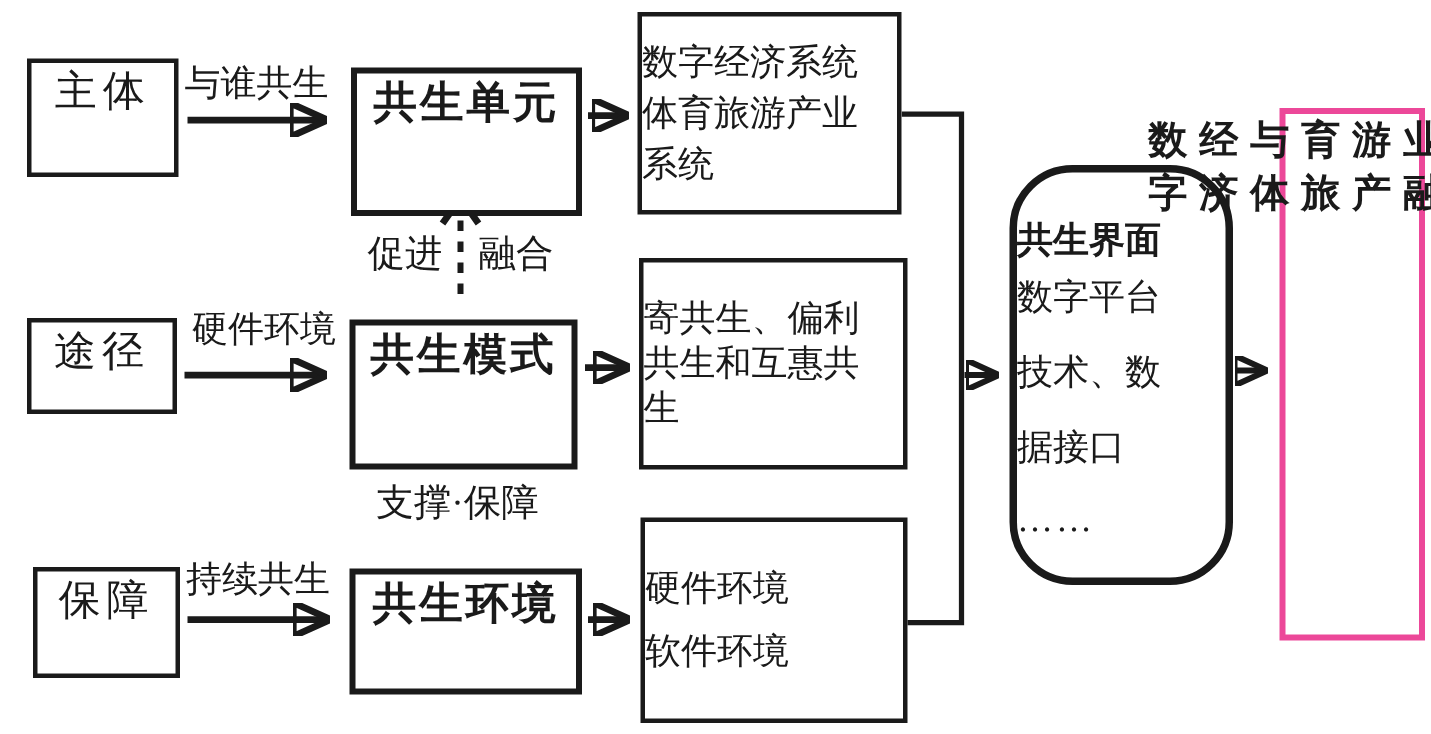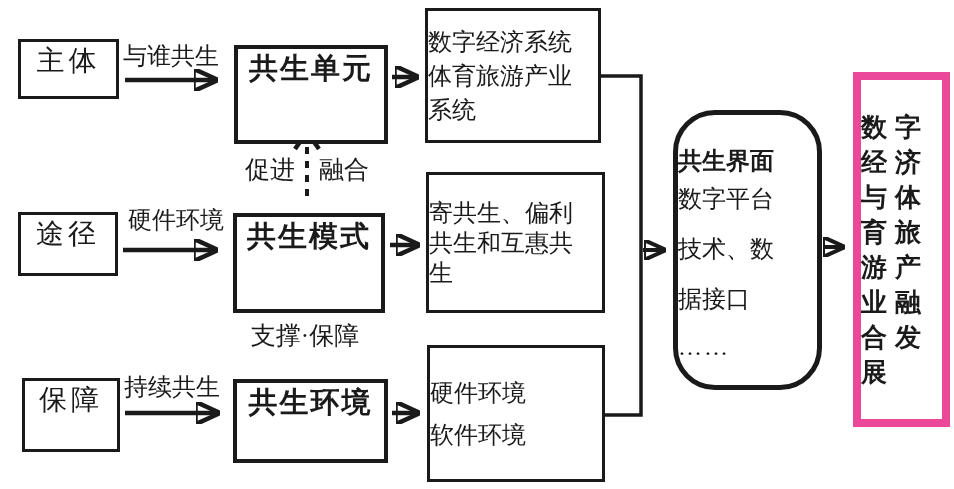--- a/index.html
+++ b/index.html
@@ -20,21 +20,21 @@
   .unit-detail span{line-height:34px;}
   .mode-detail span{line-height:30px;}
   .env-detail span{line-height:28px;}
   .env-detail span + span{margin-top:14px;}
   .iface{border:5px solid #1a1a1a;border-radius:42px;font-size:24px;flex-direction:column;justify-content:flex-start;padding-top:32px;}
   .iface .t{font-weight:bold;line-height:28px;}
   .iface .l1{line-height:28px;margin-top:10px;}
   .iface .l2{line-height:28px;margin-top:22px;}
   .iface .l3{line-height:28px;margin-top:22px;}
   .iface .l4{line-height:28px;margin-top:20px;letter-spacing:2px;}
-  .result{border:8px solid #ec4899;font-size:26px;font-weight:bold;flex-direction:column;}
+  .result{border:4px solid #ec4899;font-size:26px;font-weight:bold;flex-direction:row;}
   .result span{display:block;line-height:35px;letter-spacing:8px;}
   .lab{position:absolute;font-size:24px;text-align:center;line-height:30px;}
   .promote{position:absolute;display:flex;justify-content:center;gap:24px;font-size:25px;line-height:30px;}
 </style>
 </head>
 <body>
 
 <div class="stage">
 
   <svg class="wires" viewBox="0 0 954 489">
@@ -49,21 +49,21 @@
     <path class="arrow" d="M390,245 H418"></path>
     <path class="arrow" d="M125,413 H218"></path>
     <path class="arrow" d="M392,413 H418"></path>
     <path class="dash" d="M307,196 V143"></path>
     <path class="chev" d="M295,149 L307,132 L319,149"></path>
     <path class="conn" d="M601,76 H641 V415 H601"></path>
     <path class="thin-arrow" d="M643,250 H664"></path>
     <path class="thin-arrow" d="M824,247 H843"></path>
   </svg>
 
-  <div class="box plain" style="left:18px;top:39px;width:101px;height:60px;">
+  <div class="box plain" style="left:18px;top:39px;width:101px;height:79px;">
     <span>主体</span>
   </div>
   <div class="box plain" style="left:18px;top:212px;width:100px;height:64px;">
     <span>途径</span>
   </div>
   <div class="box plain" style="left:22px;top:378px;width:98px;height:74px;">
     <span>保障</span>
   </div>
 
   <div class="lab" style="left:116px;top:41px;width:110px;">与谁共生</div>

